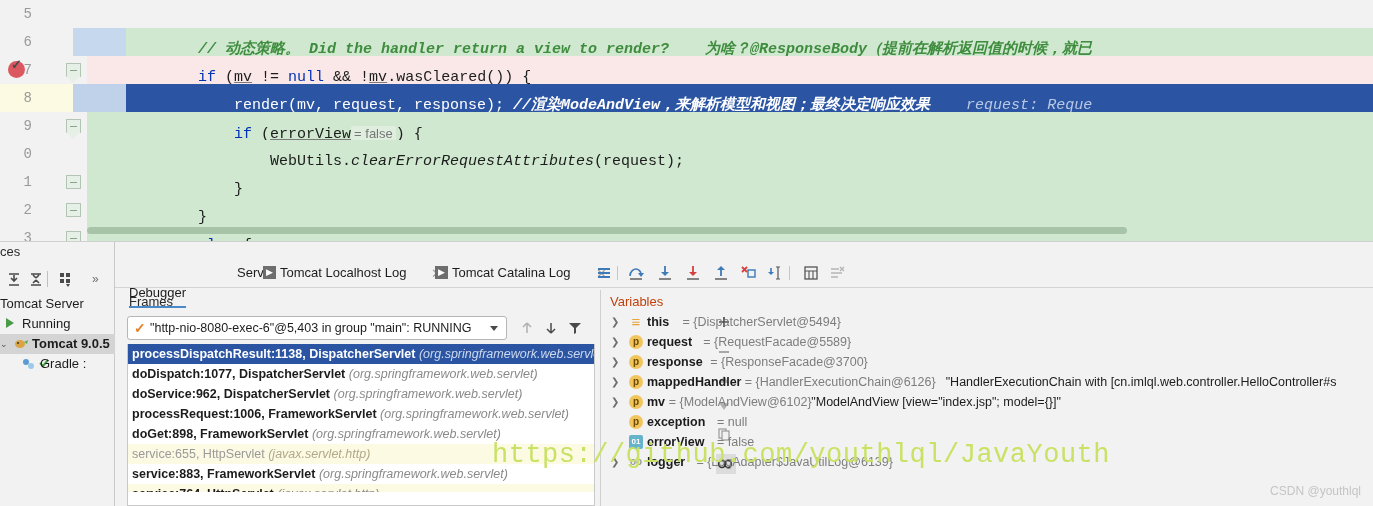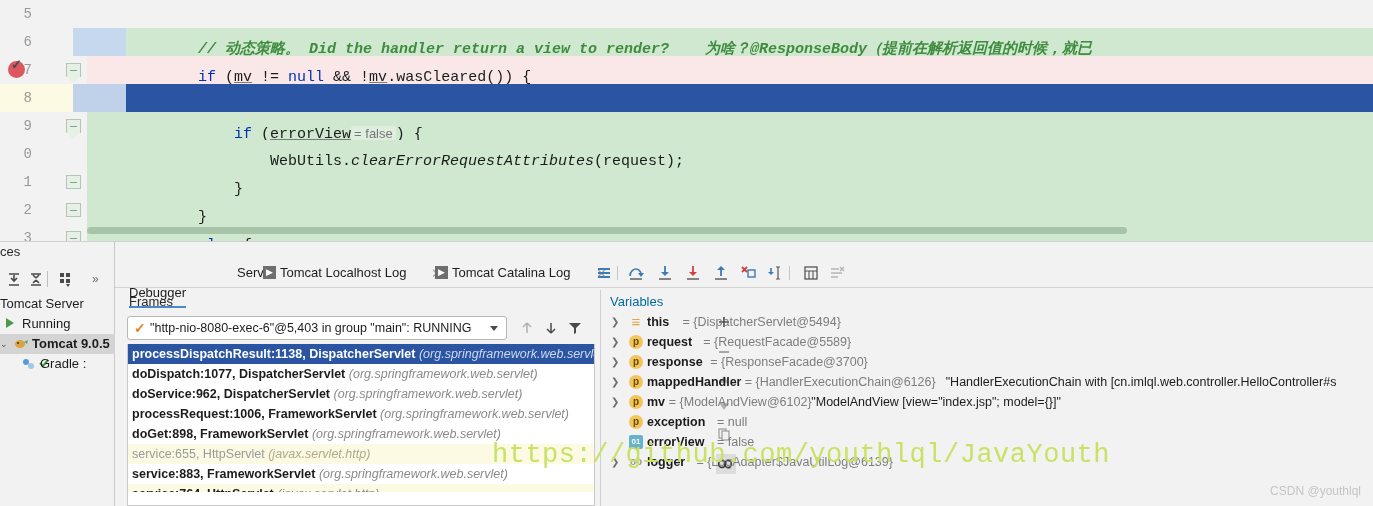--- a/index.html
+++ b/index.html
@@ -71,21 +71,21 @@
   .tab.active { border-bottom:2px solid #4a88c7; }
   .tabicon { display:inline-block; width:13px; height:13px; background:#6e6e6e; color:#fff;
      font-size:9px; line-height:13px; text-align:center; vertical-align:middle;
      margin-right:4px; position:relative; top:-1px; }
   .tabclose { position:absolute; top:0; line-height:28px; font-size:13px; color:#a0a0a0; }
   #tabbar-underline { position:absolute; left:0; top:45px; width:1258px; height:1px; background:#d4d4d4; }
 
   .dtb { position:absolute; top:22px; width:18px; height:18px; }
 
   #framesLabel { position:absolute; left:14px; top:52px; font-size:13px; color:#2b2b2b; }
-  #varsLabel   { position:absolute; left:495px; top:52px; font-size:13px; color:#0369a1; }
+  #varsLabel   { position:absolute; left:495px; top:52px; font-size:13px; color:#c2410c; }
   #panel-divider { position:absolute; left:485px; top:48px; width:1px; height:216px; background:#d0d0d0; }
 
   
   #threadsel { position:absolute; left:12px; top:74px; width:380px; height:24px;
      background:#fff; border:1px solid #b7b7b7; border-radius:3px; }
   #threadsel .chk { position:absolute; left:6px; top:3px; color:#e8822b; font-size:14px; font-weight:bold; }
   #threadsel .tstext { position:absolute; left:22px; top:0; line-height:23px; font-size:12.5px; color:#1c1c1c; white-space:nowrap; }
   #threadsel .caret { position:absolute; right:8px; top:9px; width:0;height:0;
      border-left:4px solid transparent;border-right:4px solid transparent;border-top:5px solid #4a4a4a; }
   .fbtn { position:absolute; width:16px; height:16px; }
@@ -150,20 +150,21 @@
           <div class="gutter-num">7</div>
           <div class="breakpoint"></div>
           <div class="foldmark tri" style="position: absolute; left: 66px; top: 7px; width: 15px; height: 14px;"></div>
           <div class="codeinner"><span class="kw">        if </span><span class="plain">(</span><span class="fld">mv</span><span class="plain"> != </span><span class="kw">null</span><span class="plain"> &amp;&amp; !</span><span class="fld">mv</span><span class="plain">.wasCleared()) {</span></div>
         </div>
         <div class="row">
           <div class="strip-cream"></div>
           <div class="strip-blue"></div>
           <div class="strip-annot-blue2"></div>
           <div class="gutter-num">8</div>
+          <div class="codeinner"><span class="hl-w">            render(</span><span class="hl-w">mv, request, response); </span><span class="hl-wi">//渲染ModeAndView，来解析模型和视图；最终决定响应效果</span><span class="hl-param">    request: Reque</span></div>
         </div>
         <div class="row">
           <div class="strip-green"></div>
           <div class="gutter-num">9</div>
           <div class="foldmark tri" style="position: absolute; left: 66px; top: 7px; width: 15px; height: 14px;"></div>
           <div class="codeinner"><span class="kw">            if </span><span class="plain">(</span><span class="fld">errorView</span><span class="inlinehint">= false</span><span class="plain">) {</span></div>
         </div>
         <div class="row">
           <div class="strip-green"></div>
           <div class="gutter-num">0</div>

